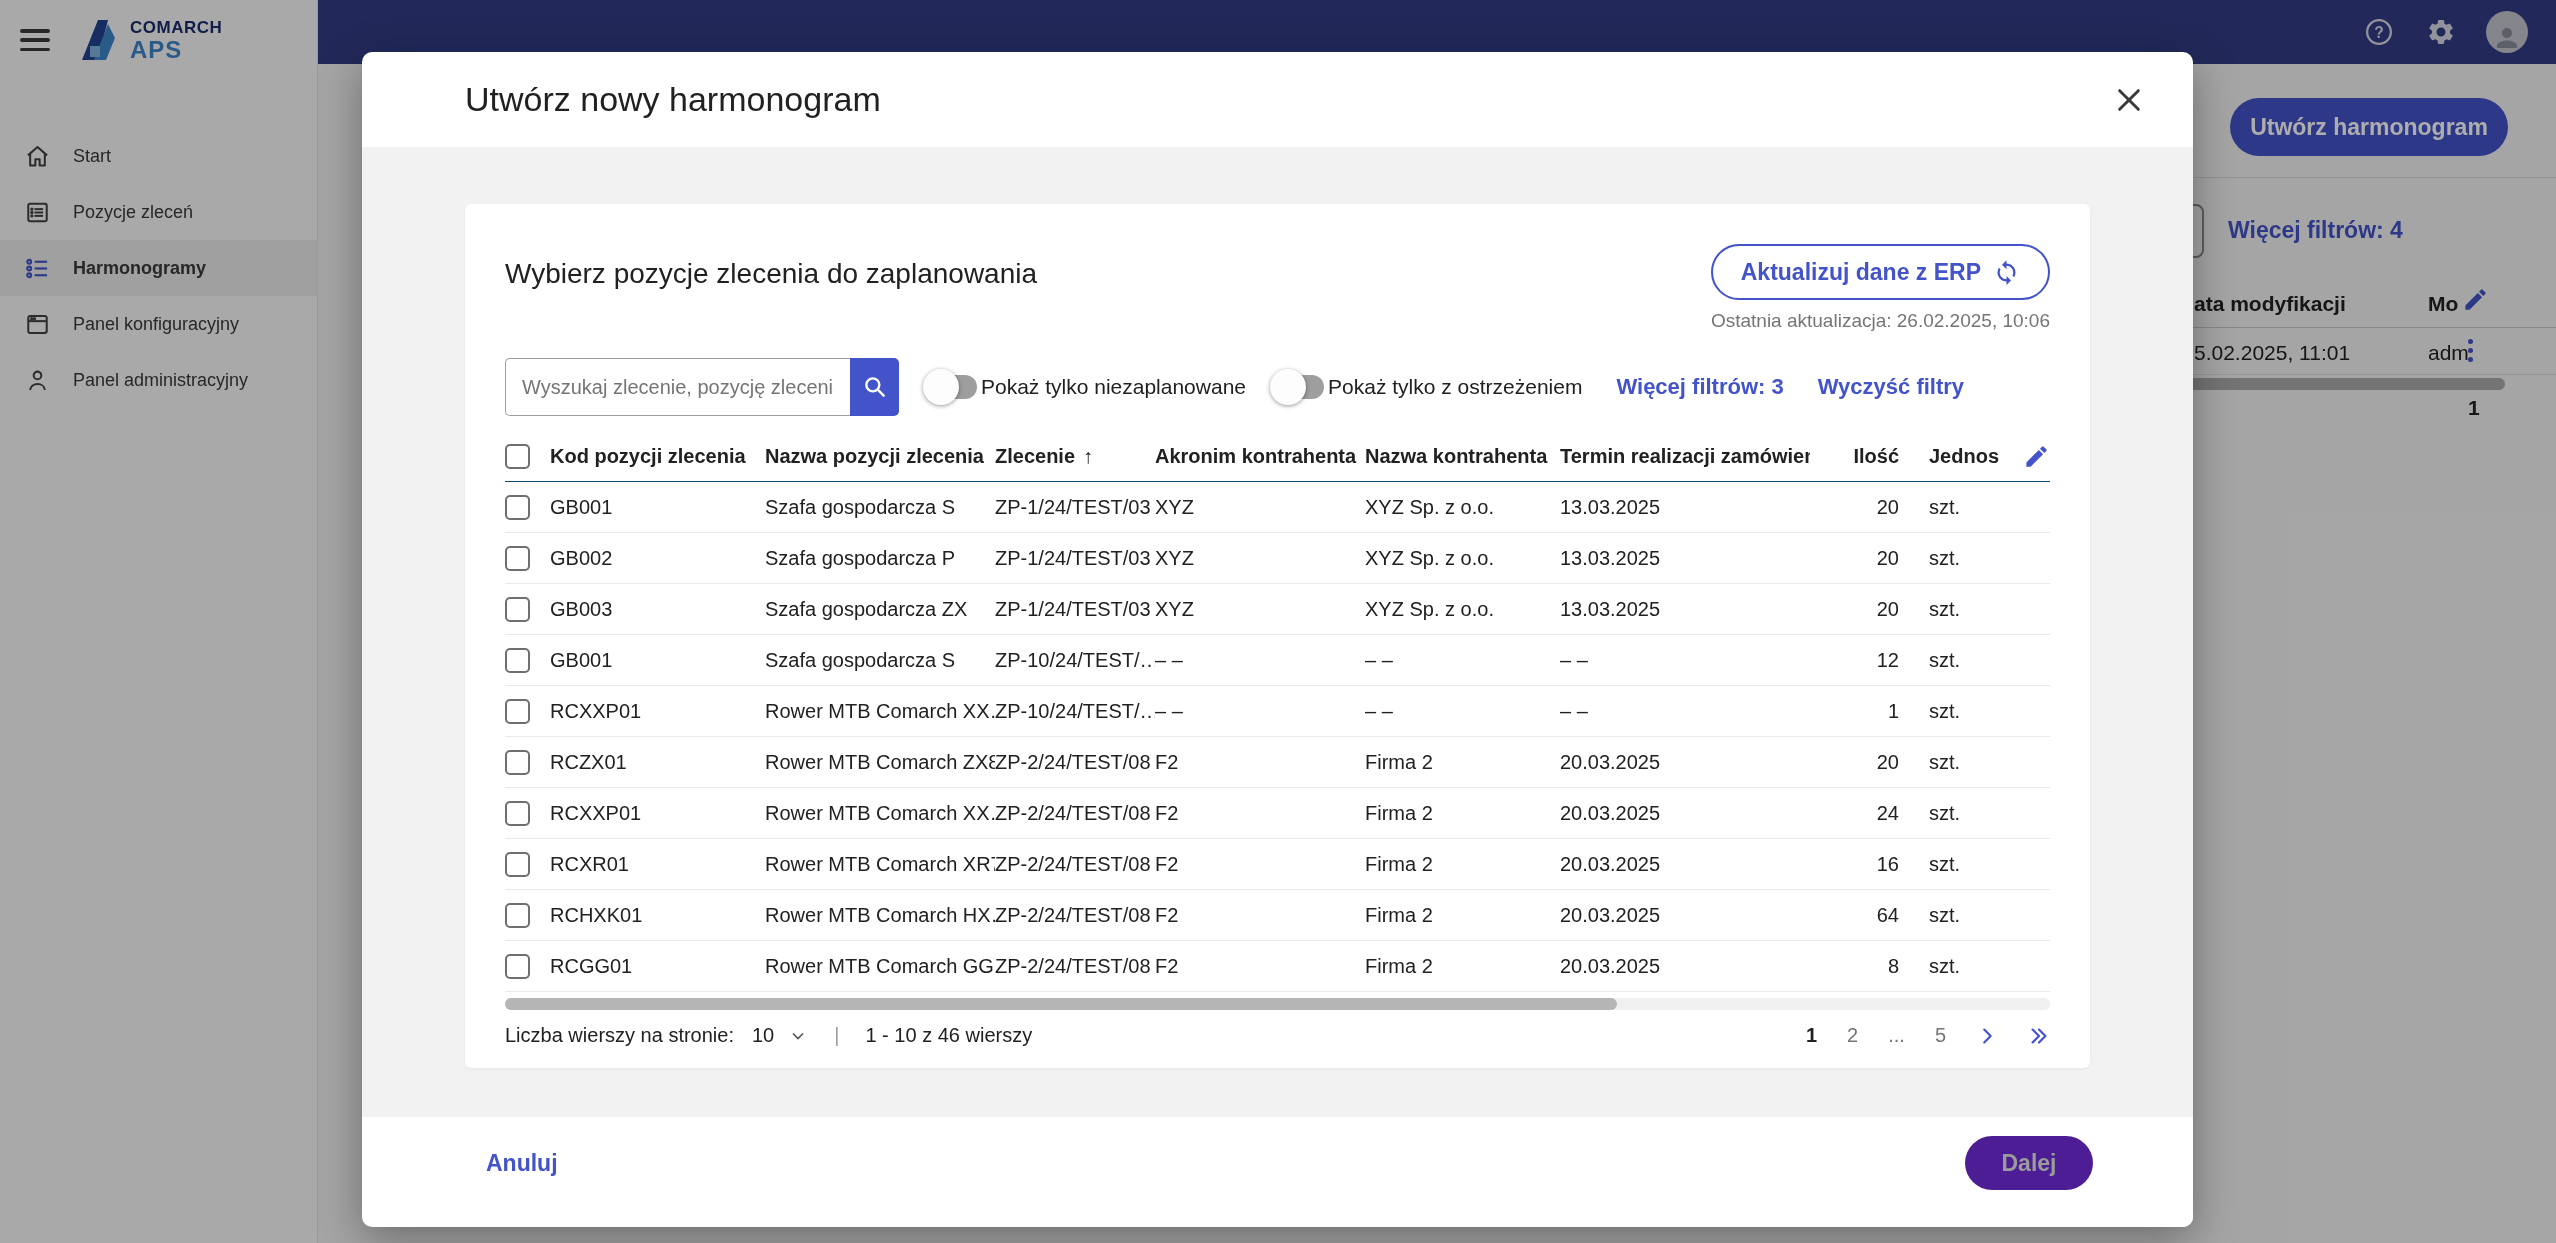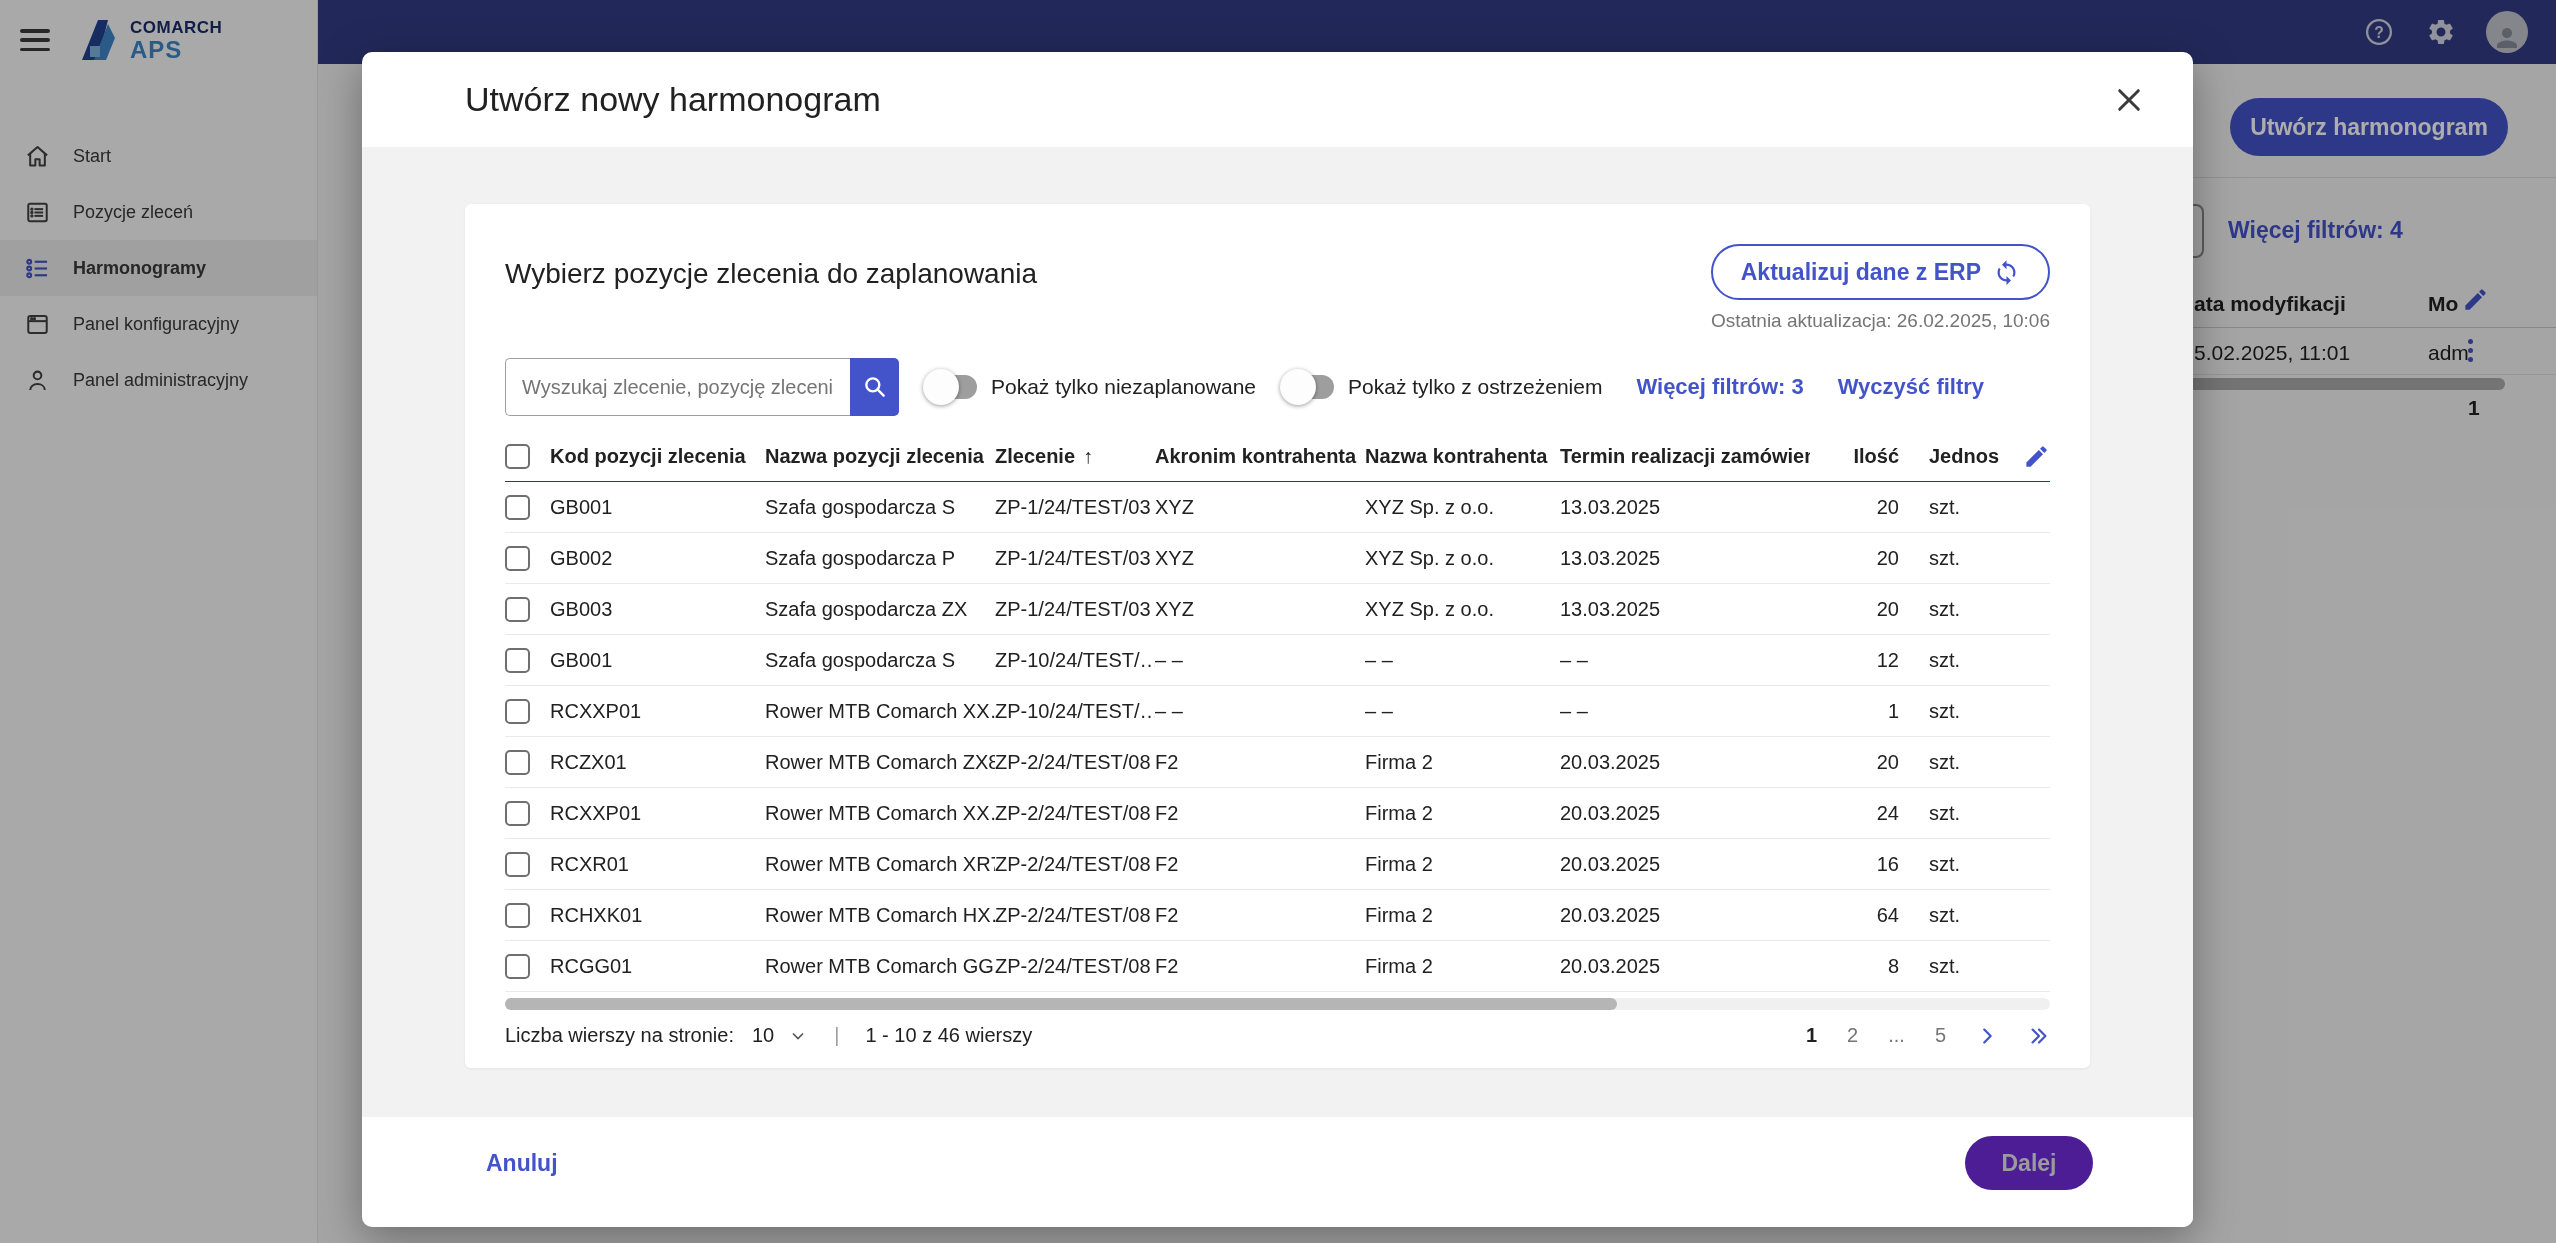--- a/index.html
+++ b/index.html
@@ -61,21 +61,21 @@
   .erp-wrap { display:flex; flex-direction:column; align-items:flex-end; }
   .btn-outline { display:flex; align-items:center; gap:12px; height:56px; padding:0 28px; border:2px solid #4353c9; border-radius:30px; background:#fff; color:#4353c9; font-weight:bold; font-size:23px; cursor:pointer; }
   .btn-outline .sync { width:27px; height:27px; }
   .last-update { margin-top:10px; font-size:19px; color:#757575; }
 
   .filter-row { margin-top:26px; display:flex; align-items:center; }
   .search-box { display:flex; }
   .search-input { width:345px; height:58px; border:1px solid #9e9e9e; border-right:none; border-radius:5px 0 0 5px; font-size:20px; padding:0 16px; color:#212121; background:#fff; font-family:"Liberation Sans", sans-serif; }
   .search-input::placeholder { color:#757575; }
   .search-btn { width:49px; height:58px; background:#4353c9; border:none; border-radius:0 5px 5px 0; display:flex; align-items:center; justify-content:center; cursor:pointer; color:#fff; }
-  .toggle-group { display:flex; align-items:center; gap:10px; margin-left:24px; }
+  .toggle-group { display:flex; align-items:center; margin-left:24px; }
   .toggle { position:relative; width:58px; height:36px; flex:0 0 auto; cursor:pointer; }
   .toggle .track { position:absolute; left:6px; top:6px; width:48px; height:24px; border-radius:12px; background:#9e9e9e; }
   .toggle .knob { position:absolute; left:0; top:0; width:36px; height:36px; border-radius:50%; background:#fdfdfd; box-shadow:0 1px 4px rgba(0,0,0,.4); }
   .toggle-label { font-size:21px; color:#212121; }
   .link { font-size:22px; font-weight:bold; color:#4353c9; cursor:pointer; white-space:nowrap; }
   .filter-row .link { margin-left:34px; }
 
   
   .tbl { margin-top:16px; }
   .tr { display:grid; grid-template-columns:45px 215px 230px 160px 210px 195px 250px 95px 100px 1fr; align-items:center; height:51px; border-bottom:1px solid #e9eaef; }

